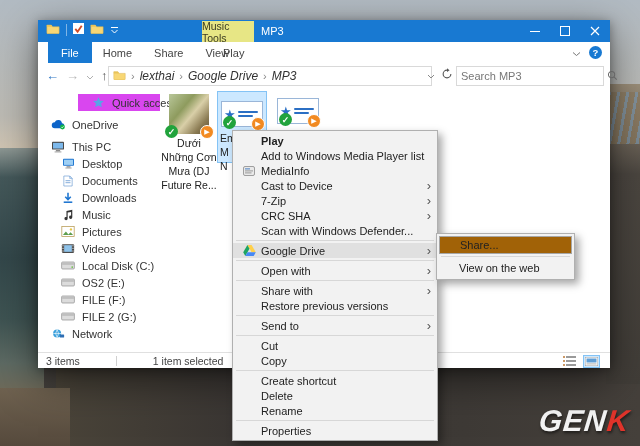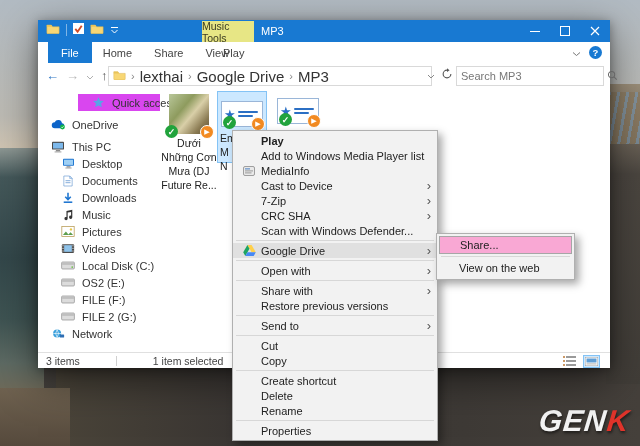--- a/index.html
+++ b/index.html
@@ -44,21 +44,21 @@
   .tab.play{position:absolute;left:170px;top:0;height:21px;padding:0 15px;}
   .ribbon-ctl{position:absolute;right:8px;top:0;height:21px;display:flex;align-items:center;gap:8px;}
   .help-badge{width:13px;height:13px;border-radius:50%;background:#1879d2;color:#fff;font-size:9.5px;
     display:flex;align-items:center;justify-content:center;font-weight:bold;}
   
   .addrrow{position:absolute;left:0;top:43px;width:572px;height:25px;background:#fff;border-bottom:1px solid #e0e0e0;}
   .navbtns{position:absolute;left:8px;top:0;height:25px;display:flex;align-items:center;gap:7px;font-size:13px;}
   .nav-back{color:#2f77c4;} .nav-fwd{color:#b9b9b9;} .nav-up{color:#555;}
   .addrbox{position:absolute;left:70px;top:3px;width:318px;height:18px;border:1px solid #d9d9d9;
     display:flex;align-items:center;padding-left:4px;gap:4px;background:#fff;}
-  .crumb{color:#333;font-size:15px;}
+  .crumb{color:#333;font-size:12px;font-style:italic;}
   .crumb-sep{color:#888;font-size:11px;padding:0 1px;}
   .addr-extra{position:absolute;left:389px;top:3px;height:18px;display:flex;align-items:center;gap:6px;}
   .searchbox{position:absolute;left:418px;top:3px;width:146px;height:18px;border:1px solid #d9d9d9;
     display:flex;align-items:center;background:#fff;}
   .searchbox input{flex:1;border:0;outline:none;font-size:11px;padding:0 4px;color:#333;
     font-family:"Liberation Sans",sans-serif;background:transparent;}
   .searchbox input::placeholder{color:#777;}
   .search-ico{margin-right:4px;}
   
   .content{position:absolute;left:0;top:68px;width:572px;height:264px;background:#fff;overflow:hidden;}
@@ -101,21 +101,21 @@
   .mi.hl{background:#e0e0e0;}
   .mi-icon{width:24px;display:flex;align-items:center;justify-content:center;flex:none;}
   .mi-label{flex:1;white-space:nowrap;}
   .mi-label.b{font-weight:bold;}
   .mi-arrow{width:14px;color:#555;font-size:13px;line-height:1;text-align:right;padding-right:4px;}
   .menu-sep{height:1px;background:#d7d7d7;margin:2px 3px;}
   
   .smenu{position:absolute;left:436px;top:233px;width:133px;background:#f2f2f2;border:1px solid #b0b0b0;
     box-shadow:4px 4px 8px rgba(0,0,0,.35);z-index:41;padding:2px;}
   .smi{display:flex;align-items:center;height:18px;padding-left:20px;font-size:11px;color:#222;box-sizing:border-box;}
-  .smi.hover{background:#f9a8d4;border:1px solid #a6a6a6;}
+  .smi.hover{background:#a16207;border:1px solid #a6a6a6;}
   .smenu .menu-sep{margin:2px 2px;}
 </style>
 </head>
 <body>
 
 <div class="desktop">
 
   <div class="wp"></div>
   <div class="wp-sea"></div>
   <div class="wp-board"></div>

